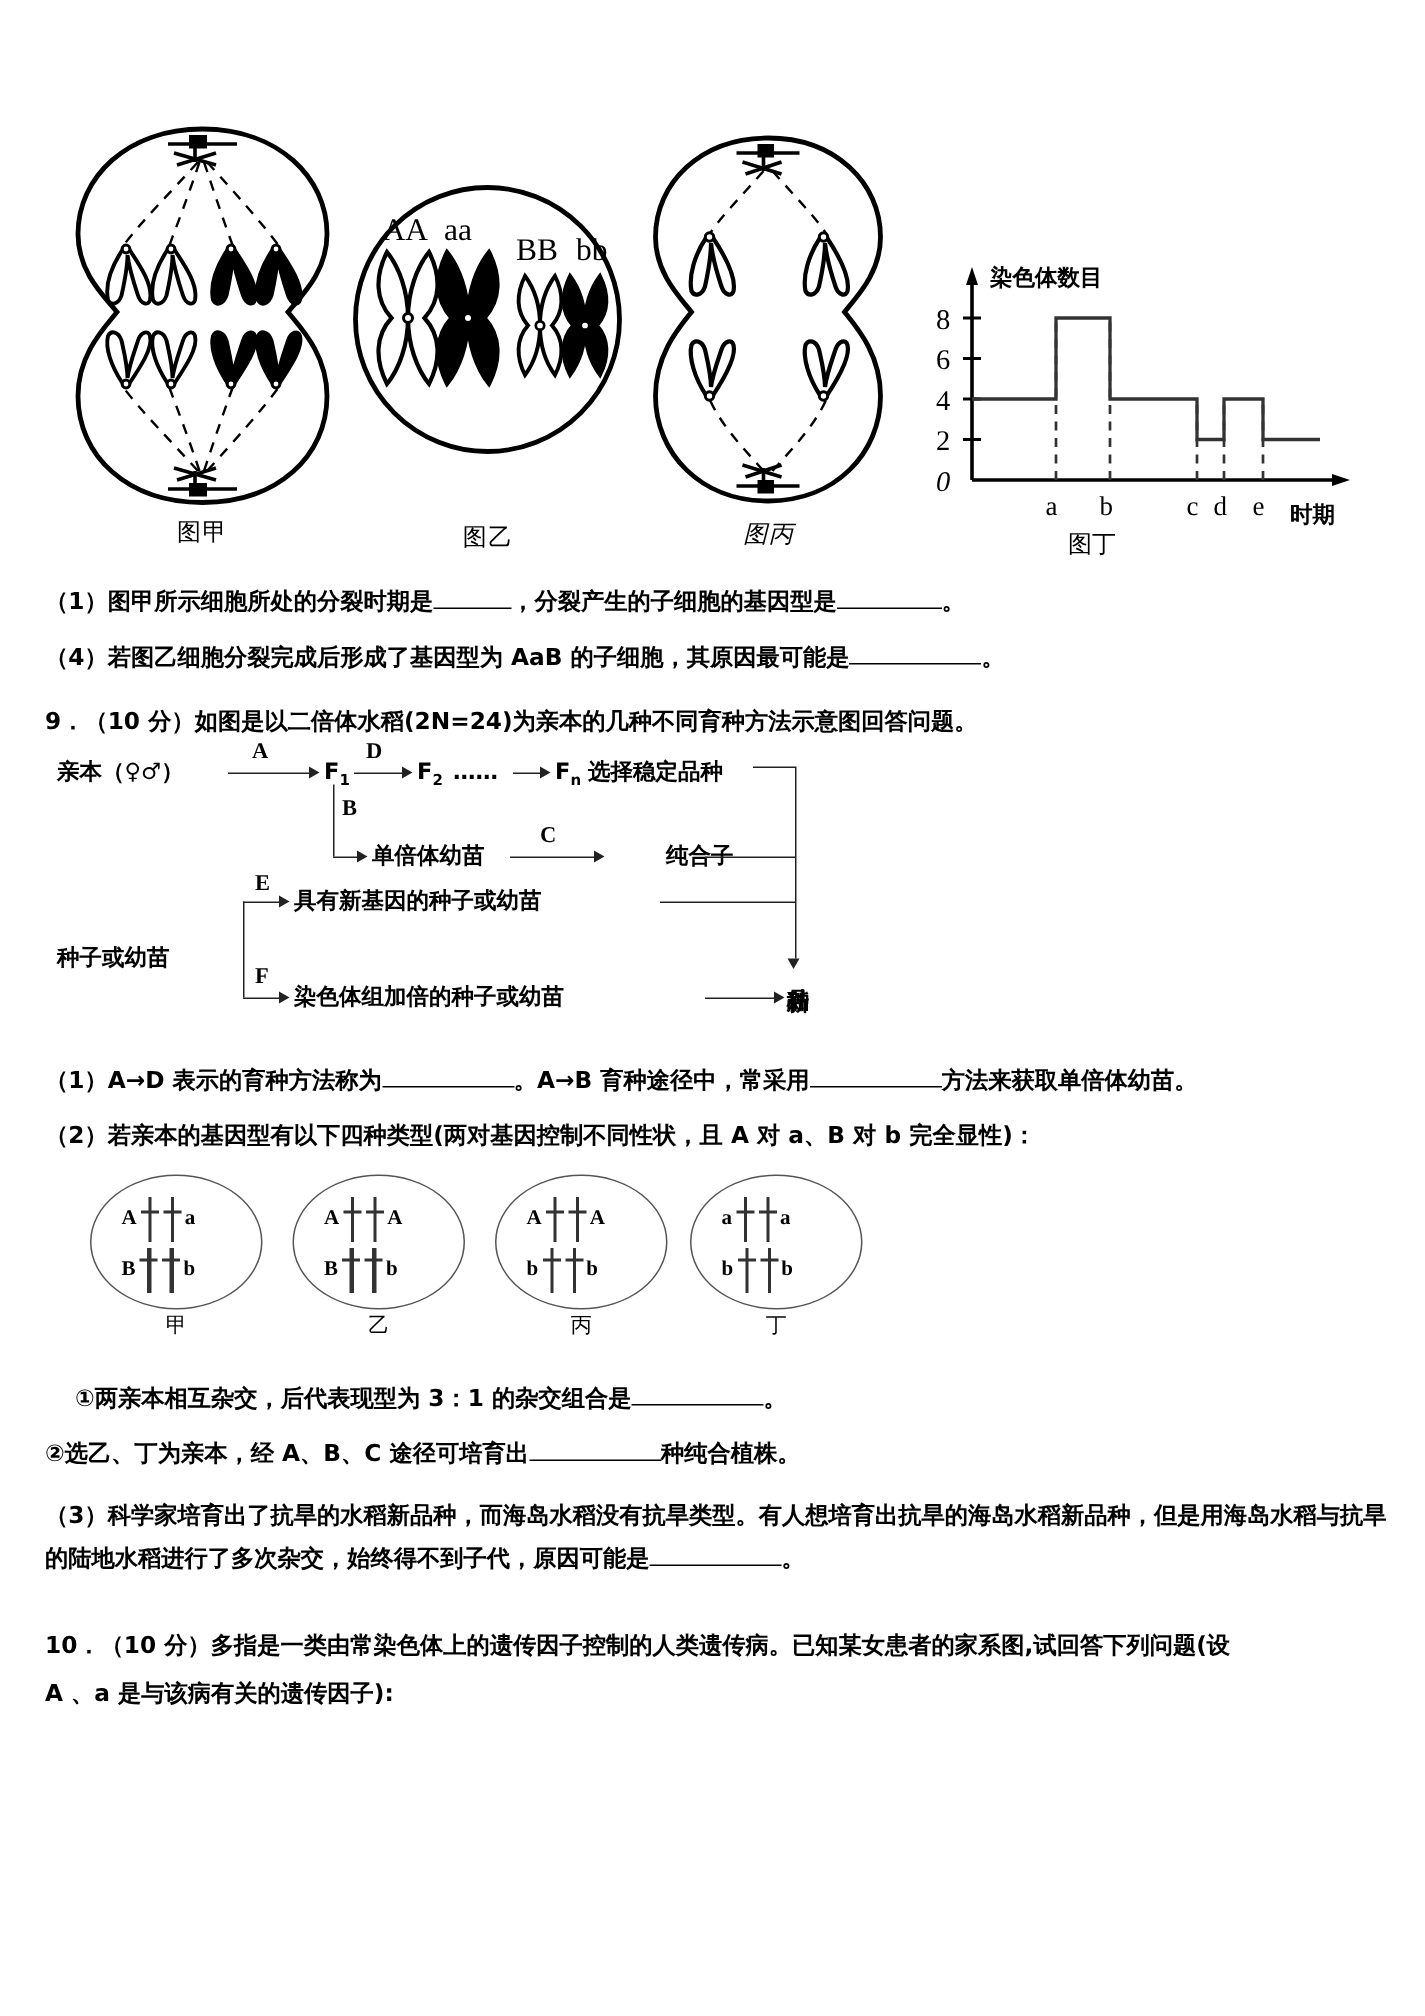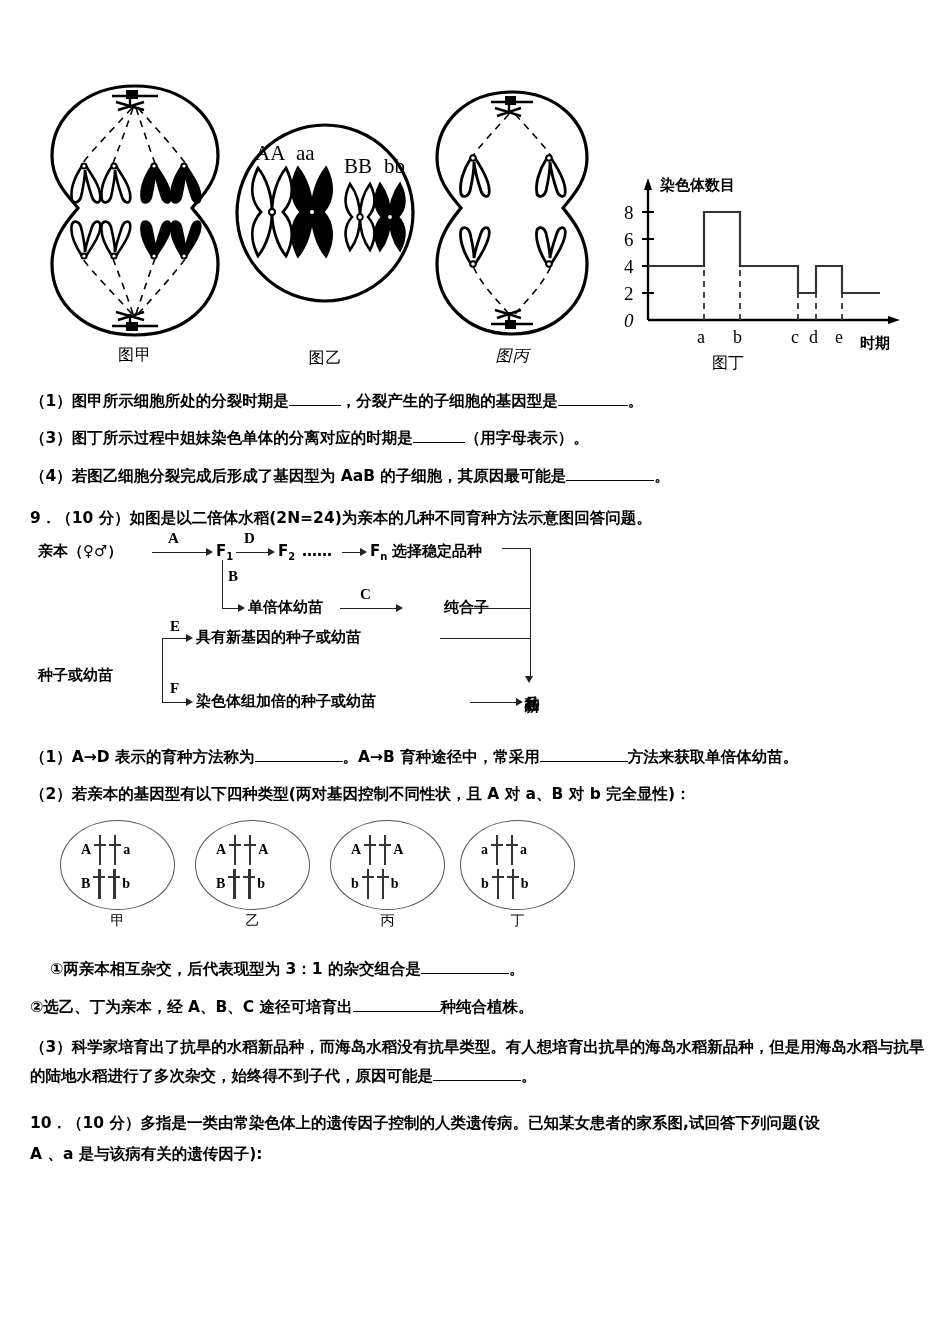--- a/index.html
+++ b/index.html
@@ -400,21 +400,20 @@
       </svg>
     </div>
 
   </div>
 
   <div style="margin-top:12px;">
 
     <p class="qtext indent0"><span>（1）</span><span>图甲所示细胞所处的分裂时期是</span><span class="blank b-sm"></span><span>，分裂产生的子细胞的基因型是</span><span class="blank b-md"></span><span>。</span></p>
 
 
-    <p class="qtext indent0"><span>（3）</span><span>图丁所示过程中姐妹染色单体的分离对应的时期是</span><span class="blank b-sm"></span><span>（用字母表示）。</span></p>
 
     <p class="qtext indent0"><span>（4）</span><span>若图乙细胞分裂完成后形成了基因型为 AaB 的子细胞，其原因最可能是</span><span class="blank b-lg"></span><span>。</span></p>
   </div>
 
   <p class="qhead" style="margin-top:18px;"><span>9．</span><span>（10 分）</span><span>如图是以二倍体水稻(2N=24)为亲本的几种不同育种方法示意图回答问题。</span></p>
 
   <div class="flow">
 
     <div class="lbl" style="left:8px; top:4px;">亲本（♀♂）</div>
     <div class="hline" style="left:122px; top:14px; width:54px;"></div>
@@ -598,17 +597,17 @@
       <div class="glabel">丁</div>
     </div>
   </div>
 
   <p class="qtext indent0" style="margin-top:18px;margin-left:20px;"><span>①</span><span>两亲本相互杂交，后代表现型为 3：1 的杂交组合是</span><span class="blank b-lg"></span><span>。</span></p>
 
   <p class="qtext indent0"><span>②</span><span>选乙、丁为亲本，经 A、B、C 途径可培育出</span><span class="blank b-lg"></span><span>种纯合植株。</span></p>
 
   <p class="qtext indent0" style="line-height:1.9;"><span>（3）</span><span>科学家培育出了抗旱的水稻新品种，而海岛水稻没有抗旱类型。有人想培育出抗旱的海岛水稻新品种，但是用海岛水稻与抗旱的陆地水稻进行了多次杂交，始终得不到子代，原因可能是</span><span class="blank b-lg"></span><span>。</span></p>
 
-  <p class="qhead" style="margin-top:16px; line-height:1.95;"><span>10．</span><span>（10 分）</span><span>多指是一类由常染色体上的遗传因子控制的人类遗传病。已知某女患者的家系图,试回答下列问题(设</span></p>
+  <p class="qhead" style="margin-top:28px; line-height:1.95;"><span>10．</span><span>（10 分）</span><span>多指是一类由常染色体上的遗传因子控制的人类遗传病。已知某女患者的家系图,试回答下列问题(设</span></p>
 
   <p class="qhead" style="margin-top:-4px;"><span>A 、a 是与该病有关的遗传因子):</span></p>
 
 </div>
 
 </body></html>

